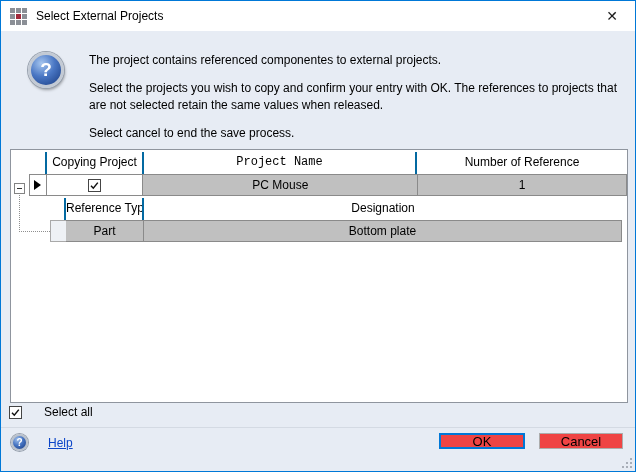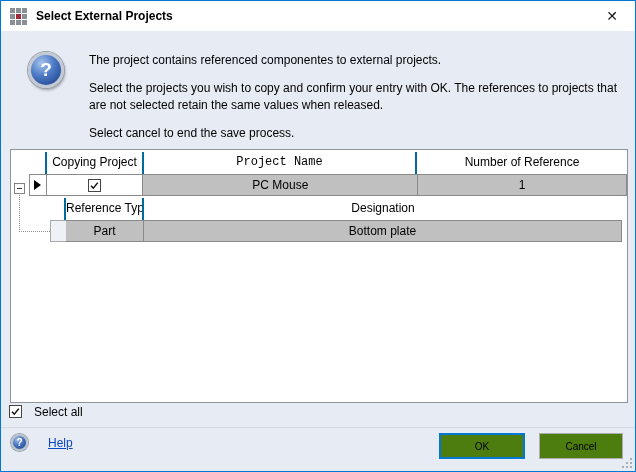--- a/index.html
+++ b/index.html
@@ -8,21 +8,21 @@
     position:relative; width:636px; height:472px; box-sizing:border-box;
     border:1px solid #0078d7; background:#e7ecf4; overflow:hidden;
     font-size:12px; color:#000;
   }
   
   .titlebar{position:absolute; left:0; top:0; right:0; height:30px; background:#ffffff; display:flex; align-items:center;}
   .app-icon{margin-left:9px; width:17px; height:17px; display:grid;
     grid-template-columns:repeat(3,5px); grid-template-rows:repeat(3,5px); gap:1px;}
   .app-icon i{background:#8b8f96; display:block;}
   .app-icon i.red{background:#a1293a;}
-  .title-text{margin-left:9px; font-weight:bold; font-size:12px;}
+  .title-text{margin-left:9px; font-weight:normal; font-size:12px;}
   .close-btn{margin-left:auto; width:46px; height:30px; display:flex; align-items:center; justify-content:center;
     font-size:14px; color:#1b1b1b; cursor:default;}
   
   .info-icon{position:absolute; left:27px; top:51px; width:30px; height:30px; border-radius:50%;
     background:radial-gradient(circle at 35% 28%, #a6c6ef 0%, #4a77c4 45%, #173a80 100%);
     border:3px solid #c3cad4; box-shadow:0 0 0 1px #97a0ad, 1px 2px 3px rgba(0,0,0,.35);
     color:#fff; font-weight:bold; font-size:19px; display:flex; align-items:center; justify-content:center;}
   .message{position:absolute; left:88px; top:51px; width:536px; line-height:17px;}
   .message p{margin:0 0 11px 0;}
   
@@ -41,30 +41,30 @@
   .row-arrow{width:0; height:0; border-left:7px solid #000; border-top:5px solid transparent; border-bottom:5px solid transparent;}
   .checkbox{width:13px; height:13px; box-sizing:border-box; background:#fff; border:1px solid #454545;
     display:inline-flex; align-items:center; justify-content:center; vertical-align:-2px;}
   .expander{position:absolute; left:3px; top:33px; width:11px; height:11px; box-sizing:border-box;
     border:1px solid #838383; background:#fff; display:flex; align-items:center; justify-content:center;}
   .expander i{display:block; width:5px; height:1px; background:#333;}
   .tree-v{position:absolute; left:8px; top:45px; width:1px; height:37px; border-left:1px dotted #8f8f8f;}
   .tree-h{position:absolute; left:8px; top:81px; width:31px; height:1px; border-top:1px dotted #8f8f8f;}
   .subsel{background:#eef1f5; border:1px solid #a9a9a9; border-right:none;}
   
-  .select-all{position:absolute; left:8px; top:404px; display:flex; gap:12px;}
+  .select-all{position:absolute; left:8px; top:404px; display:flex; align-items:center; gap:22px;}
   .sep-line{position:absolute; left:0; right:0; top:426px; height:1px; background:#d4dae3;}
   .help-area{position:absolute; left:10px; top:433px; display:flex; align-items:center; gap:7px;}
   .help-icon{width:17px; height:17px; border-radius:50%; box-sizing:border-box;
     background:radial-gradient(circle at 35% 28%, #9fc0ec 0%, #4674c2 45%, #173a80 100%);
     border:2px solid #b9c1cc; box-shadow:0 0 0 1px #97a0ad;
     color:#fff; font-weight:bold; font-size:10px; display:flex; align-items:center; justify-content:center;}
   .help-link{color:#0b45c8; text-decoration:underline; cursor:pointer;margin-left:13px;}
-  .btn{position:absolute; top:432px; height:26px; box-sizing:border-box; background:#4d7c0f;
-    display:flex; align-items:center; justify-content:center; font-size:10px; cursor:default;}
+  .btn{position:absolute; top:432px; height:16px; box-sizing:border-box; background:#ef4444;
+    display:flex; align-items:center; justify-content:center; font-size:13px; cursor:default;}
   .btn-ok{left:438px; width:86px; border:2px solid #0078d7;}
   .btn-cancel{left:538px; width:84px; border:1px solid #acacac;}
   .resize-grip{position:absolute; right:3px; bottom:3px; width:10px; height:10px;}
   .resize-grip b{position:absolute; width:2px; height:2px; background:#a8aeb8;}
 </style>
 </head>
 <body>
 
 <div class="dialog">
 

